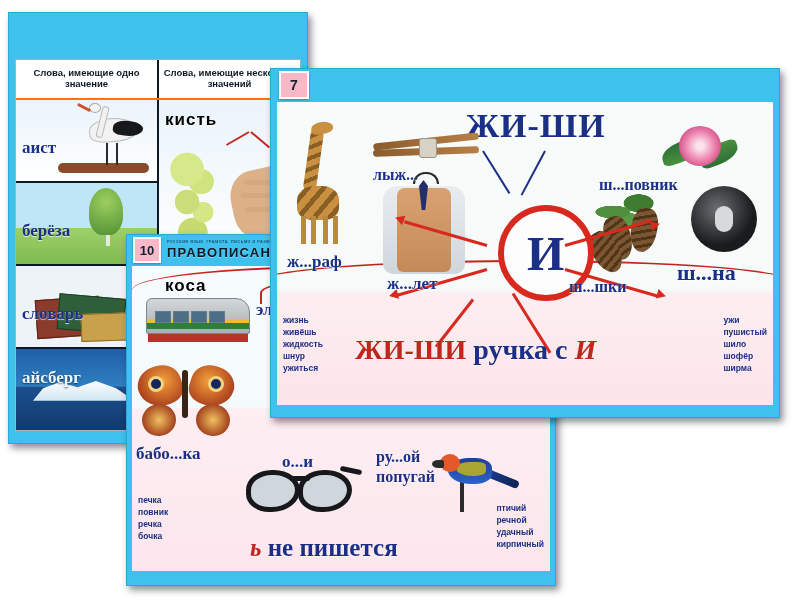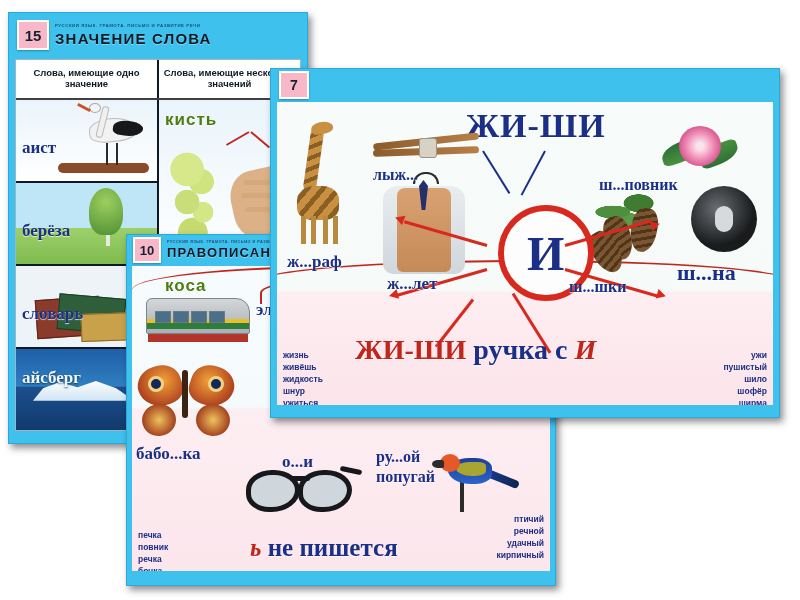--- a/index.html
+++ b/index.html
@@ -39,38 +39,38 @@
   .sheet{position:absolute;background:#f4fbfd;overflow:hidden;}
 
   
   #p15{left:8px;top:12px;width:300px;height:432px;}
   #p15 .hdr{height:44px;padding-left:8px;}
   #p15 .numbox{width:28px;height:26px;font-size:15px;}
   #p15 .subttl{font-size:4.4px;margin-bottom:2px;}
   #p15 .ttl{font-size:15px;}
   #p15 .sheet{left:6px;right:6px;top:46px;bottom:12px;background:#ffffff;
               display:flex;flex-direction:column;border:1px solid #9fb6c2;}
-  .thead{display:flex;height:38px;border-bottom:2px solid #404040;}
+  .thead{display:flex;height:38px;border-bottom:2px solid #f97316;}
   .thead .th{
     flex:1;display:flex;align-items:center;justify-content:center;text-align:center;
     font-family:"Liberation Sans",sans-serif;font-weight:bold;font-size:9.5px;
     color:#0d1a26;line-height:1.15;padding:1px 2px;box-sizing:border-box;
   }
   .thead .th+.th{border-left:2px solid #0d1a26;}
   .tbody{flex:1;display:flex;}
   .tcol{flex:1;display:flex;flex-direction:column;}
   .tcol+.tcol{border-left:2px solid #0d1a26;}
   .cell{flex:1;position:relative;border-top:2px solid #0d1a26;overflow:hidden;}
   .cell:first-child{border-top:none;}
   .cellword{
     position:absolute;left:6px;bottom:28%;z-index:3;
     font-family:"Liberation Serif",serif;font-weight:bold;font-size:17px;
     color:#1c2f86;text-shadow:0 1px 1px rgba(255,255,255,.8);
   }
-  .cellword.red{color:#4d7c0f;font-family:"Liberation Sans",sans-serif;letter-spacing:1px;}
+  .cellword.red{color:#000000;font-family:"Liberation Sans",sans-serif;letter-spacing:1px;}
   .cellword.white{color:#eef6ff;text-shadow:0 1px 2px rgba(0,0,0,.6);bottom:52%;}
 
   
   .pic{position:absolute;inset:0;}
   .sky{position:absolute;inset:0;background:linear-gradient(#eaf4fb,#ffffff);}
   .stork-body{position:absolute;right:14%;top:22%;width:46px;height:22px;background:#f2f2f2;
     border:1px solid #bbb;border-radius:50% 60% 45% 40%;transform:rotate(-6deg);}
   .stork-wing{position:absolute;right:10%;top:26%;width:30px;height:15px;background:#17181a;border-radius:50% 40% 60% 30%;transform:rotate(8deg);}
   .stork-neck{position:absolute;right:36%;top:8%;width:5px;height:30px;background:#f0f0f0;border:1px solid #bbb;transform:rotate(14deg);border-radius:3px;}
   .stork-head{position:absolute;right:40%;top:4%;width:10px;height:8px;background:#f4f4f4;border:1px solid #aaa;border-radius:50%;}
@@ -111,21 +111,21 @@
   #p10 .hdr{height:30px;padding-left:6px;}
   #p10 .numbox{width:24px;height:22px;font-size:13px;}
   #p10 .subttl{font-size:3.8px;margin-bottom:2px;}
   #p10 .ttl{font-size:13px;}
   #p10 .sheet{left:5px;right:5px;top:31px;bottom:14px;
     background:linear-gradient(#f6fbfd 0%,#f5fbfd 46%,#fdeef2 47%,#fbe6ec 100%);}
   .p10-curve{top:54%;border-radius:50%;height:46px;border:2px solid #c0261c;
     border-bottom:none;border-left:none;border-right:none;}
 
   .wordlist{position:absolute;font-family:"Liberation Sans",sans-serif;font-weight:bold;
-    font-size:8.5px;line-height:1.42;color:#1c2f86;white-space:nowrap;margin-top:35px;}
+    font-size:8.5px;line-height:1.42;color:#1c2f86;white-space:nowrap;}
 
   .bigline{position:absolute;font-family:"Liberation Serif",serif;font-weight:bold;
     color:#1c2f86;white-space:nowrap;text-shadow:0 1px 1px rgba(255,255,255,.7);}
   .bigline .red{color:#c0261c;}
 
   .lbl{position:absolute;font-family:"Liberation Serif",serif;font-weight:bold;
     color:#1c2f86;font-size:15px;white-space:nowrap;text-shadow:0 1px 1px rgba(255,255,255,.85);}
 
   
   .train{position:absolute;left:14px;top:26px;width:104px;height:58px;}
@@ -224,27 +224,20 @@
     background:repeating-linear-gradient(160deg,#7a5632 0 4px,#513519 4px 7px);}
 </style>
 </head>
 <body>
 
 <div class="stage">
 
   <div class="poster" id="p15">
     <div class="inner">
 
-      <div class="hdr">
-        <div class="numbox">15</div>
-        <div class="hdr-texts">
-          <div class="subttl">РУССКИЙ ЯЗЫК. ГРАМОТА. ПИСЬМО И РАЗВИТИЕ РЕЧИ</div>
-          <div class="ttl">ЗНАЧЕНИЕ СЛОВА</div>
-        </div>
-      </div>
 
       <div class="sheet">
 
         <div class="thead">
           <div class="th">Слова, имеющие одно значение</div>
           <div class="th">Слова, имеющие несколько значений</div>
         </div>
 
         <div class="tbody">
 
@@ -390,21 +383,21 @@
         <div class="lbl" style="left:150px;top:186px;font-size:17px">о...и</div>
         <div class="lbl" style="left:244px;top:182px;font-size:16px">ру...ой</div>
         <div class="lbl" style="left:244px;top:202px;font-size:16px">попугай</div>
 
         <div class="wordlist" style="left:6px;top:228px">
           <div>печка</div>
           <div>повник</div>
           <div>речка</div>
           <div>бочка</div>
         </div>
-        <div class="wordlist" style="right:6px;top:212px;text-align:right">
+        <div class="wordlist" style="right:6px;top:236px;text-align:left">
           <div>птичий</div>
           <div>речной</div>
           <div>удачный</div>
           <div>кирпичный</div>
         </div>
 
         <div class="bigline" style="left:118px;top:268px;font-size:25px">
           <span class="red" style="font-style:italic">ь</span>
           <span>не пишется</span>
         </div>
@@ -495,21 +488,21 @@
         <div class="lbl" style="left:400px;top:158px;font-size:22px">ш...на</div>
         <div class="lbl" style="left:292px;top:176px;font-size:16px">ш...шки</div>
 
         <div class="wordlist" style="left:6px;top:212px">
           <div>жизнь</div>
           <div>живёшь</div>
           <div>жидкость</div>
           <div>шнур</div>
           <div>ужиться</div>
         </div>
-        <div class="wordlist" style="right:6px;top:212px;text-align:right">
+        <div class="wordlist" style="right:6px;top:212px;">
           <div>ужи</div>
           <div>пушистый</div>
           <div>шило</div>
           <div>шофёр</div>
           <div>ширма</div>
         </div>
 
         <div class="bigline" style="left:78px;top:232px;font-size:28px">
           <span class="red">ЖИ-ШИ</span>
           <span>ручка с</span>

